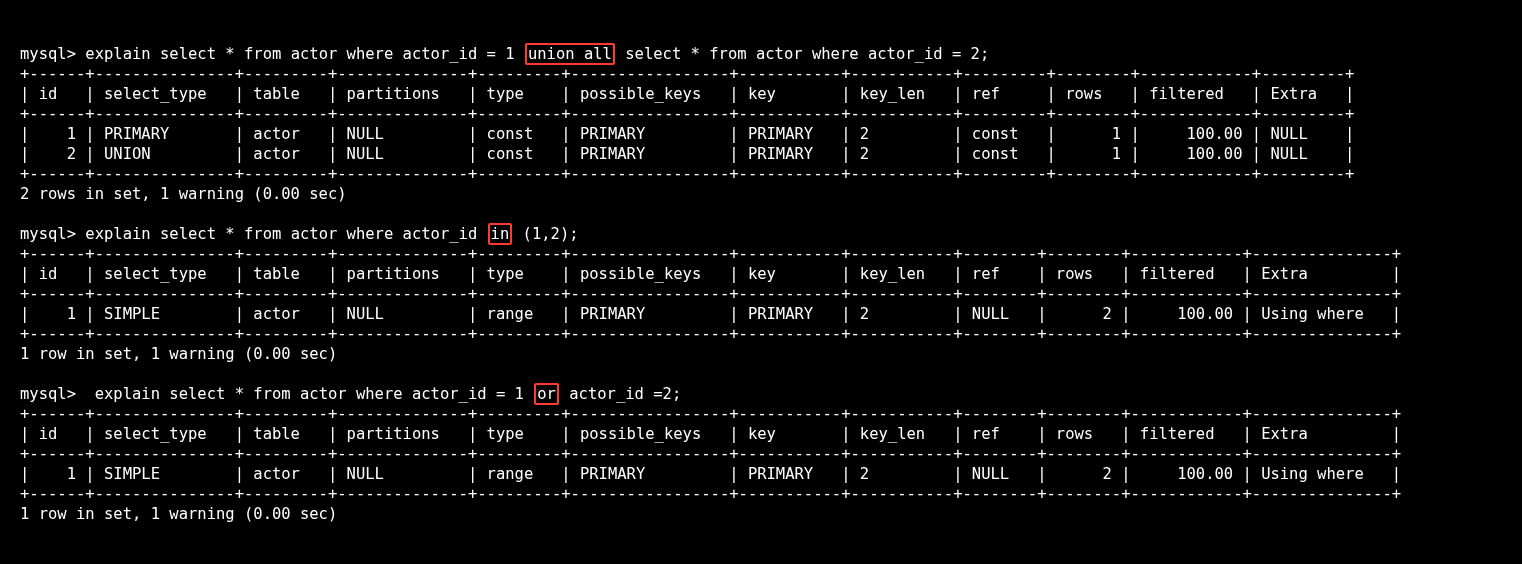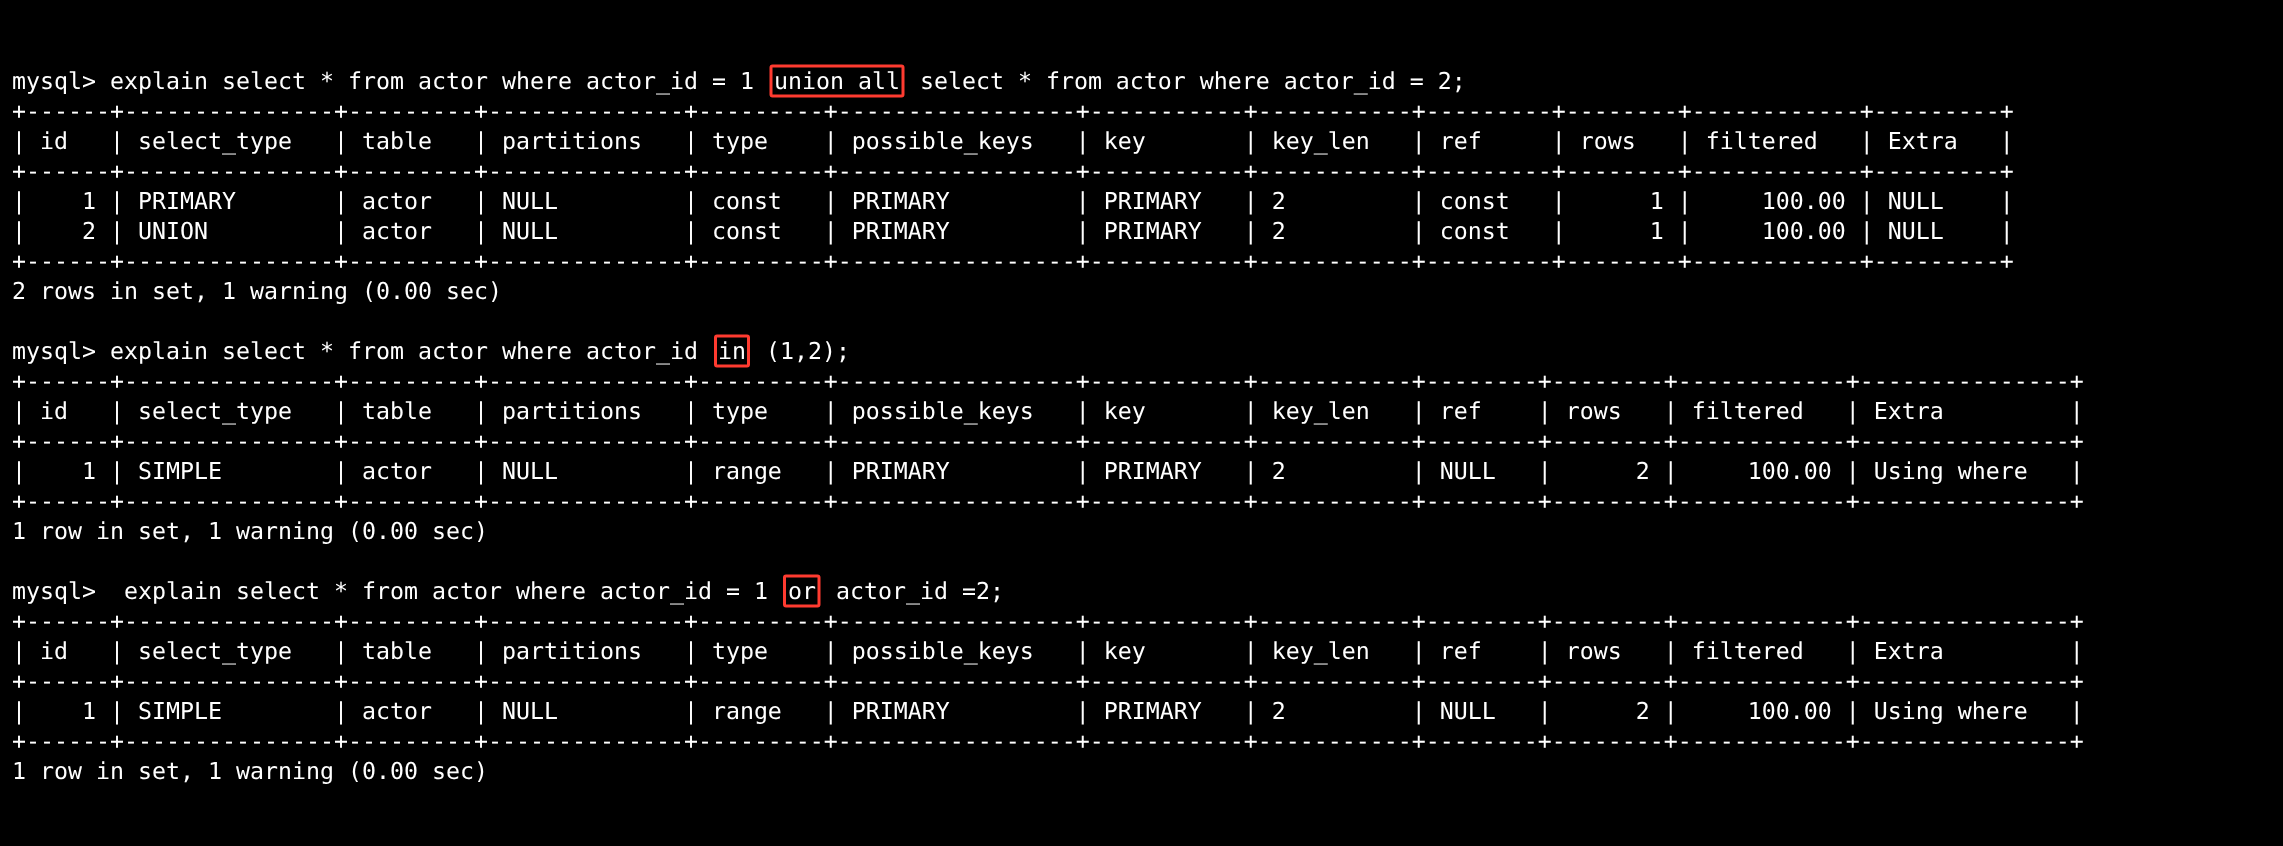--- a/index.html
+++ b/index.html
@@ -7,19 +7,19 @@
     padding: 4px 8px;
     background: #000000;
     color: #ffffff;
     font-family: "Consolas", "Menlo", "Monaco", monospace;
     font-size: 15.5px;
     line-height: 20px;
     white-space: pre;
     letter-spacing: 0px;
   }
   .hl { border: 2px solid #ff3b30; padding: 0 1px; margin: 0 1px; border-radius: 2px; }
-  .line { display: block; }
+  .line { display: block; margin-left: 12px; }
 </style>
 </head>
 <body>
 
 <div id="root"><span class="line"><span>mysql&gt;</span><span> explain select * from actor where actor_id = 1 </span><span class="hl">union all</span><span> select * from actor where actor_id = 2;</span></span><span class="line">+------+---------------+---------+--------------+---------+-----------------+-----------+-----------+---------+--------+------------+---------+</span><span class="line">| id   | select_type   | table   | partitions   | type    | possible_keys   | key       | key_len   | ref     | rows   | filtered   | Extra   |</span><span class="line">+------+---------------+---------+--------------+---------+-----------------+-----------+-----------+---------+--------+------------+---------+</span><span class="line">|    1 | PRIMARY       | actor   | NULL         | const   | PRIMARY         | PRIMARY   | 2         | const   |      1 |     100.00 | NULL    |</span><span class="line">|    2 | UNION         | actor   | NULL         | const   | PRIMARY         | PRIMARY   | 2         | const   |      1 |     100.00 | NULL    |</span><span class="line">+------+---------------+---------+--------------+---------+-----------------+-----------+-----------+---------+--------+------------+---------+</span><span class="line">2 rows in set, 1 warning (0.00 sec)</span><span class="line"> </span><span class="line"><span>mysql&gt;</span><span> explain select * from actor where actor_id </span><span class="hl">in</span><span> (1,2);</span></span><span class="line">+------+---------------+---------+--------------+---------+-----------------+-----------+-----------+--------+--------+------------+---------------+</span><span class="line">| id   | select_type   | table   | partitions   | type    | possible_keys   | key       | key_len   | ref    | rows   | filtered   | Extra         |</span><span class="line">+------+---------------+---------+--------------+---------+-----------------+-----------+-----------+--------+--------+------------+---------------+</span><span class="line">|    1 | SIMPLE        | actor   | NULL         | range   | PRIMARY         | PRIMARY   | 2         | NULL   |      2 |     100.00 | Using where   |</span><span class="line">+------+---------------+---------+--------------+---------+-----------------+-----------+-----------+--------+--------+------------+---------------+</span><span class="line">1 row in set, 1 warning (0.00 sec)</span><span class="line"> </span><span class="line"><span>mysql&gt;</span><span>  explain select * from actor where actor_id = 1 </span><span class="hl">or</span><span> actor_id =2;</span></span><span class="line">+------+---------------+---------+--------------+---------+-----------------+-----------+-----------+--------+--------+------------+---------------+</span><span class="line">| id   | select_type   | table   | partitions   | type    | possible_keys   | key       | key_len   | ref    | rows   | filtered   | Extra         |</span><span class="line">+------+---------------+---------+--------------+---------+-----------------+-----------+-----------+--------+--------+------------+---------------+</span><span class="line">|    1 | SIMPLE        | actor   | NULL         | range   | PRIMARY         | PRIMARY   | 2         | NULL   |      2 |     100.00 | Using where   |</span><span class="line">+------+---------------+---------+--------------+---------+-----------------+-----------+-----------+--------+--------+------------+---------------+</span><span class="line">1 row in set, 1 warning (0.00 sec)</span></div>
 
 
 </body></html>

